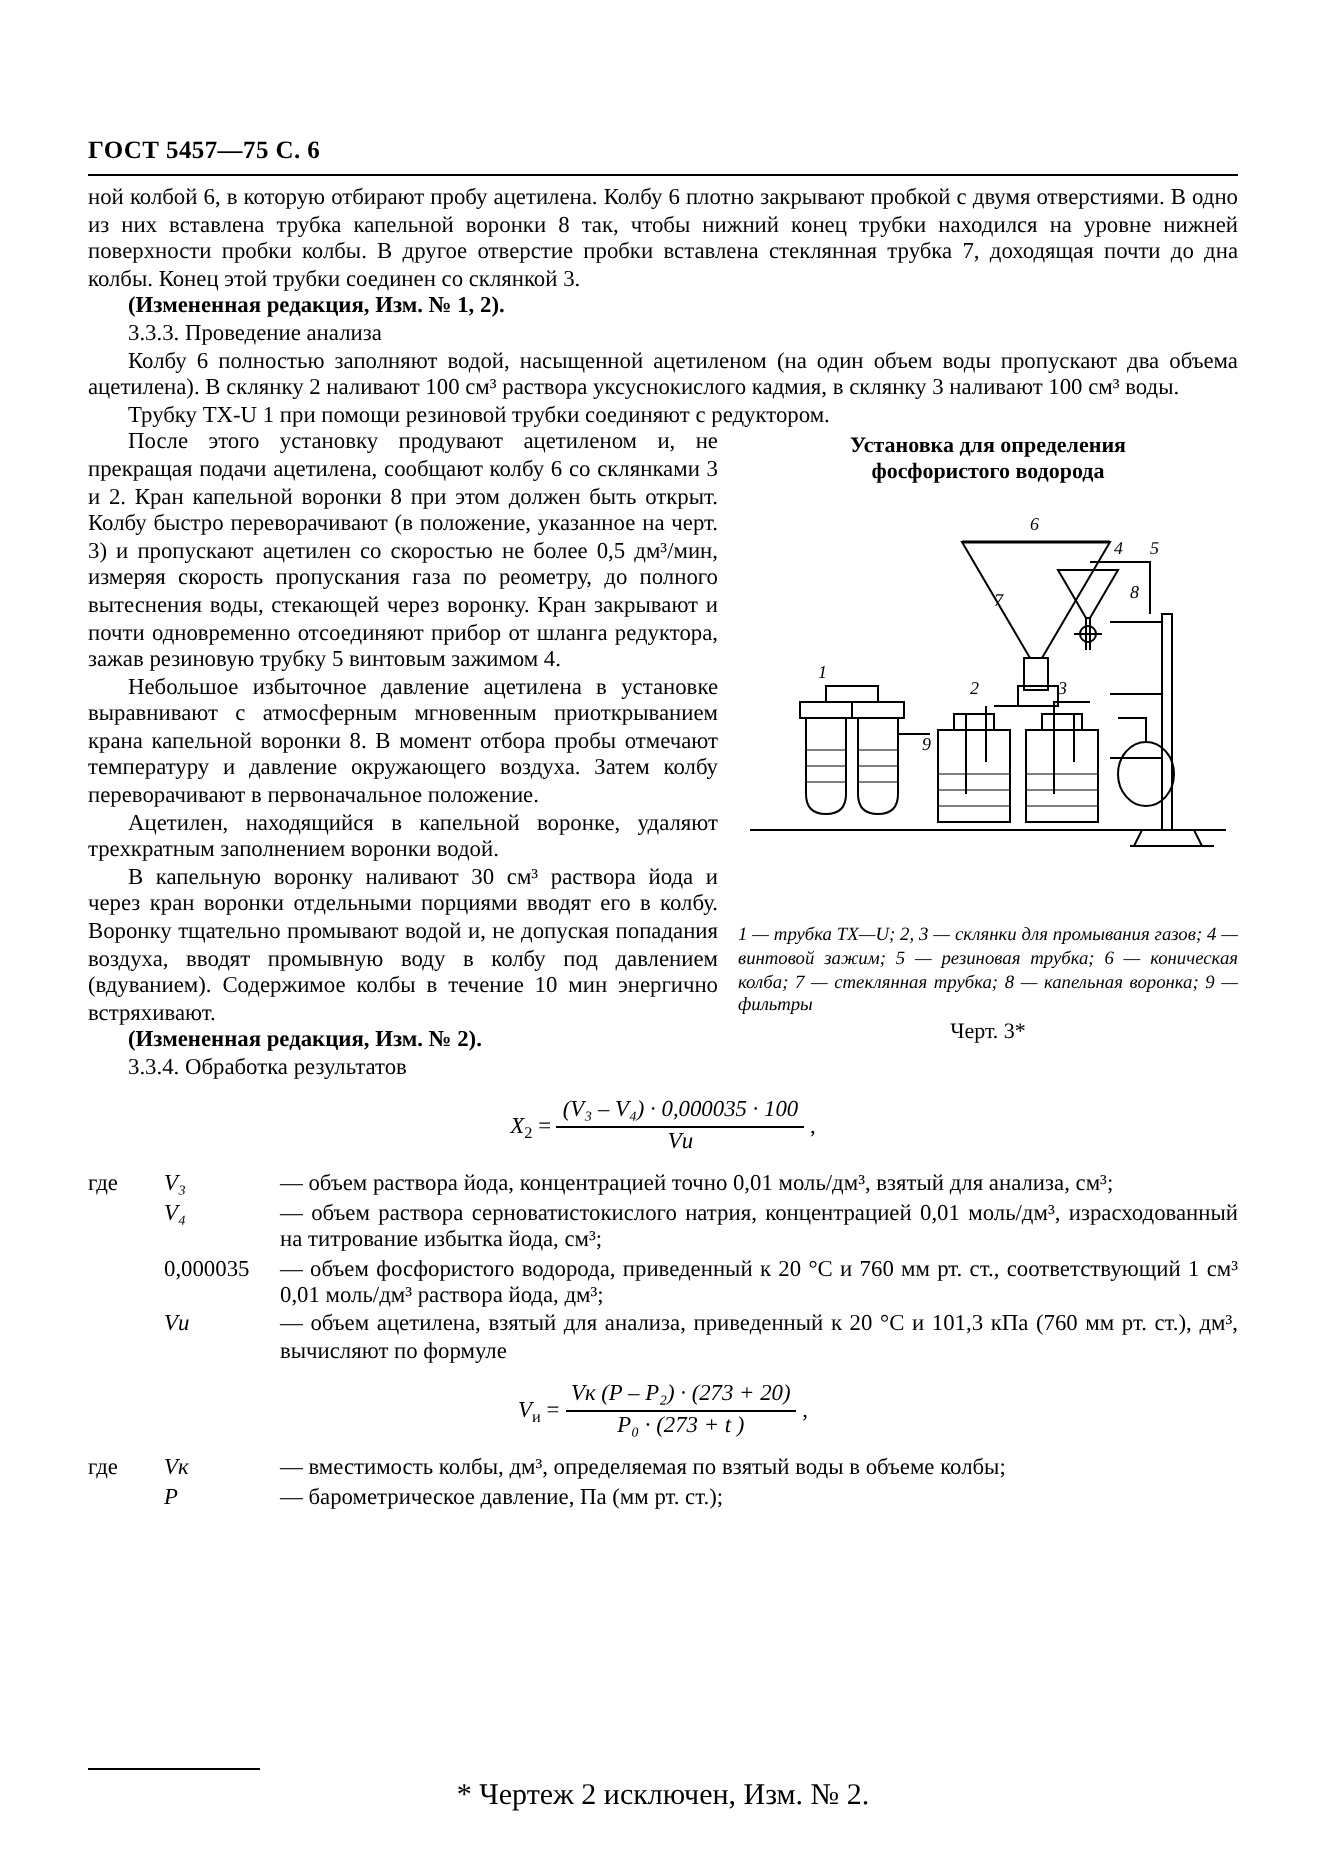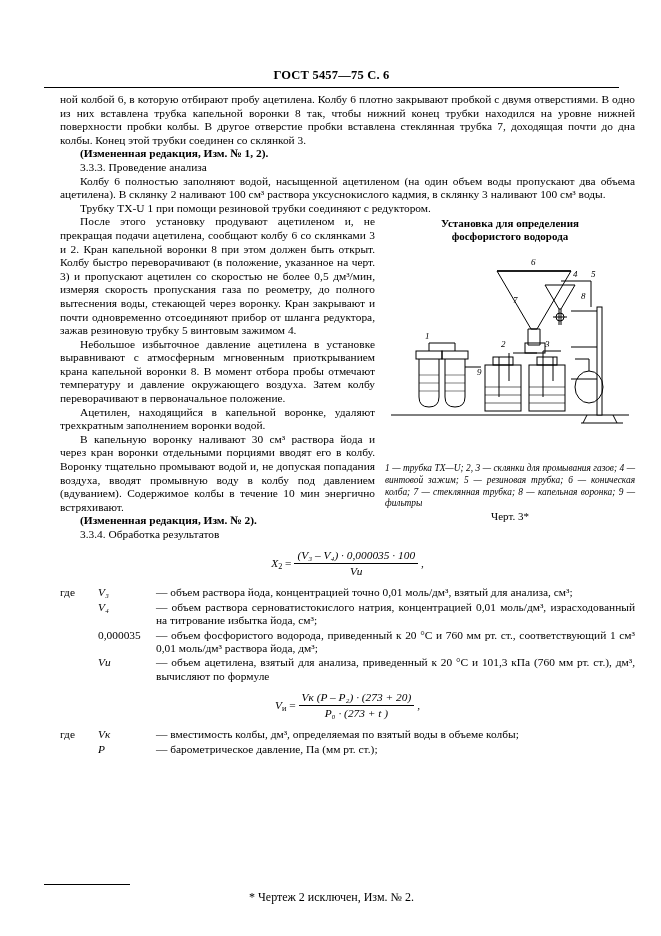--- a/index.html
+++ b/index.html
@@ -22,37 +22,37 @@
     height: 936px;
   }
   .header {
     position: absolute;
     left: 44px;
     top: 68px;
     width: 575px;
     font-family: "Liberation Serif", serif;
     font-size: 12.5px;
     font-weight: bold;
-    text-align: center;
+    text-align: left;
     letter-spacing: 0.2px;
   }
   .header .gost {
     display: inline-block;
   }
   .header-rule {
     position: absolute;
     left: 44px;
     top: 87px;
     width: 575px;
     height: 1px;
     background: #000;
   }
   .content {
     position: absolute;
-    left: 60px;
+    left: 44px;
     top: 93px;
     width: 575px;
     font-size: 11.4px;
     line-height: 13.6px;
     text-align: justify;
   }
   p {
     margin: 0;
     text-indent: 20px;
     text-align: justify;
@@ -135,21 +135,21 @@
     top: 884px;
     width: 86px;
     height: 1px;
     background: #000;
   }
   .footnote {
     position: absolute;
     left: 44px;
     top: 890px;
     width: 575px;
-    font-size: 12px;
+    font-size: 15px;
     text-align: center;
   }
   .clear { clear: both; }
 </style>
 </head>
 <body>
 
 <div class="page">
 
   <div class="header">

